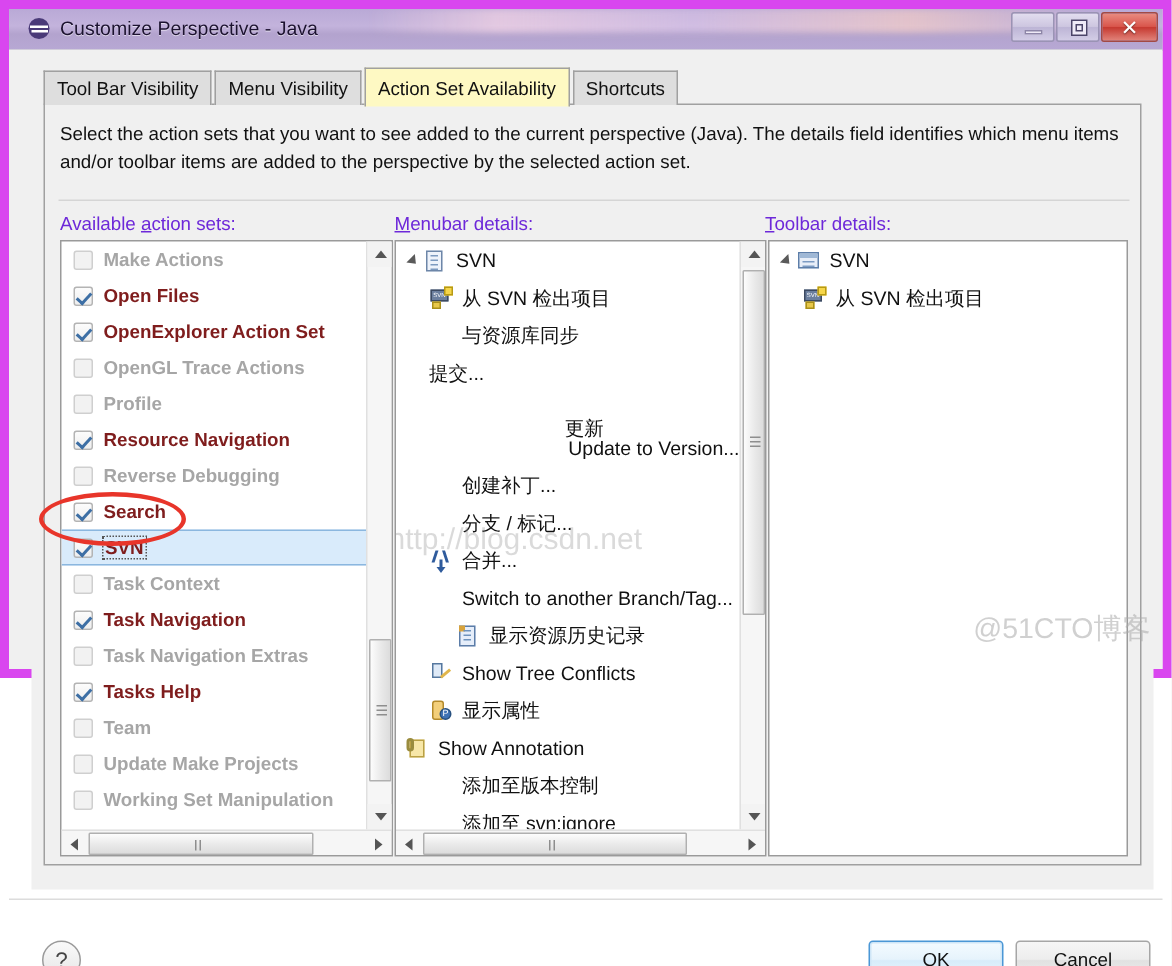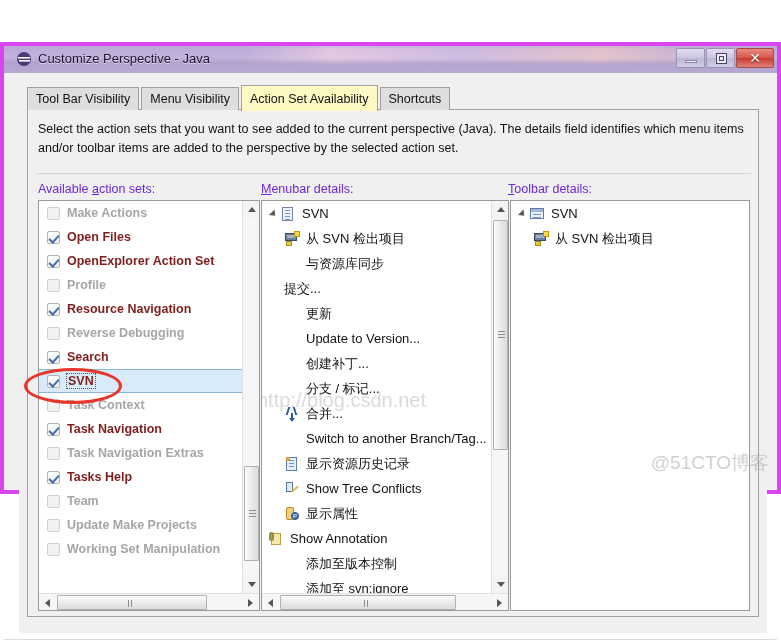--- a/index.html
+++ b/index.html
@@ -4,23 +4,22 @@
 <style>
   html,body{margin:0;padding:0;}
   body{
     width:781px;height:644px;overflow:hidden;
     font-family:"Liberation Sans","DejaVu Sans",sans-serif;
     font-size:12px;color:#000;background:#fff;
   }
   .window{
     position:absolute;left:0;top:0;width:781px;height:452px;
     box-sizing:border-box;
-    border:4px solid #d946ef;
+    border:6px solid #d946ef;
     background:#f0f0f0;
-    margin-top:42px;
   }
   
   .titlebar{
     position:relative;height:27px;
     background:linear-gradient(to bottom,#b9a9d6 0%,#c3b3dc 42%,#b3a3ce 62%,#b7a8d4 100%);
     border-bottom:1px solid #8e84a8;
     overflow:hidden;
   }
   .titlebar .glow{
     position:absolute;left:240px;top:0;width:480px;height:16px;
@@ -309,20 +308,24 @@
             <div class="row">
               <span class="cb checked"></span>
               <span class="lbl">Open Files</span>
             </div>
             <div class="row">
               <span class="cb checked"></span>
               <span class="lbl">OpenExplorer Action Set</span>
             </div>
             <div class="row disabled">
               <span class="cb dim"></span>
+              <span class="lbl">OpenGL Trace Actions</span>
+            </div>
+            <div class="row disabled">
+              <span class="cb dim"></span>
               <span class="lbl">Profile</span>
             </div>
             <div class="row">
               <span class="cb checked"></span>
               <span class="lbl">Resource Navigation</span>
             </div>
             <div class="row disabled">
               <span class="cb dim"></span>
               <span class="lbl">Reverse Debugging</span>
             </div>
@@ -417,25 +420,25 @@
               <span>从 SVN 检出项目</span>
             </div>
             <div class="trow" style="padding-left:22px;">
               <span class="ticon"></span>
               <span>与资源库同步</span>
             </div>
             <div class="trow" style="">
               <span class="ticon"></span>
               <span>提交...</span>
             </div>
-            <div class="trow" style="padding-left:22px;">
+            <div class="trow" style="padding-left:22px;flex-direction:column;">
               <span class="ticon"></span>
               <span>更新</span>
             </div>
-            <div class="trow" style="padding-left:22px;">
+            <div class="trow" style="padding-left:22px;justify-content:flex-end;">
               <span class="ticon"></span>
               <span>Update to Version...</span>
             </div>
             <div class="trow" style="padding-left:22px;">
               <span class="ticon"></span>
               <span>创建补丁...</span>
             </div>
             <div class="trow" style="padding-left:22px;">
               <span class="ticon"></span>
               <span>分支 / 标记...</span>
@@ -446,21 +449,21 @@
                     <span class="stem"></span>
                     <span class="arw"></span>
                   </span>
               </span>
               <span>合并...</span>
             </div>
             <div class="trow" style="padding-left:22px;">
               <span class="ticon"></span>
               <span>Switch to another Branch/Tag...</span>
             </div>
-            <div class="trow" style="padding-left:22px;">
+            <div class="trow" style="padding-left:40px;">
               <span class="ticon">
                 <span class="ic-hist">
                     <span class="pin"></span>
                   </span>
               </span>
               <span>显示资源历史记录</span>
             </div>
             <div class="trow" style="padding-left:22px;">
               <span class="ticon">
                 <span class="ic-tree">

